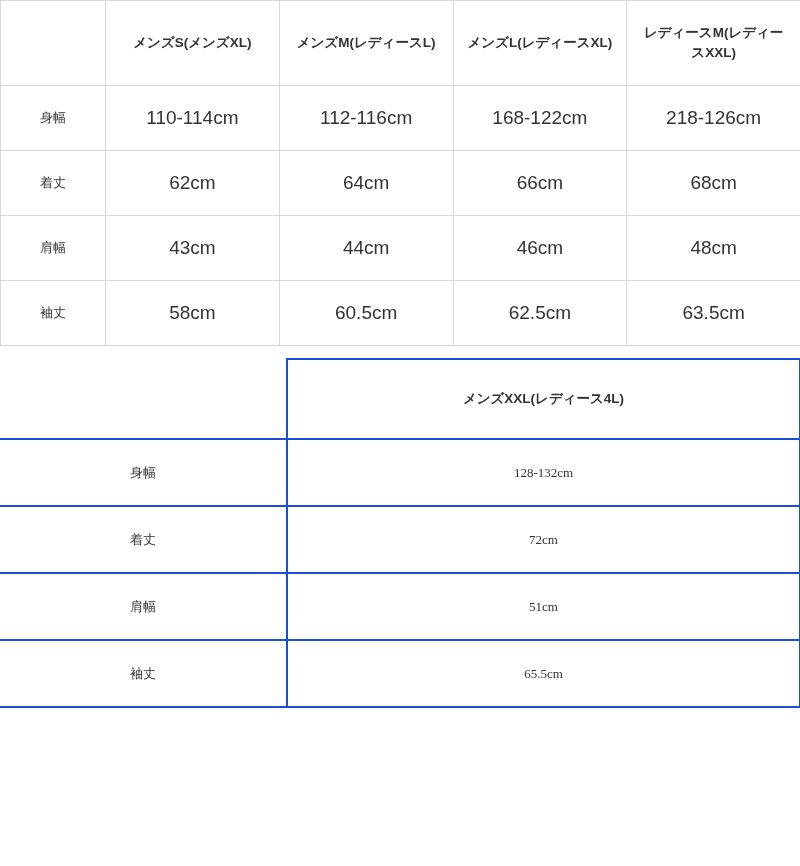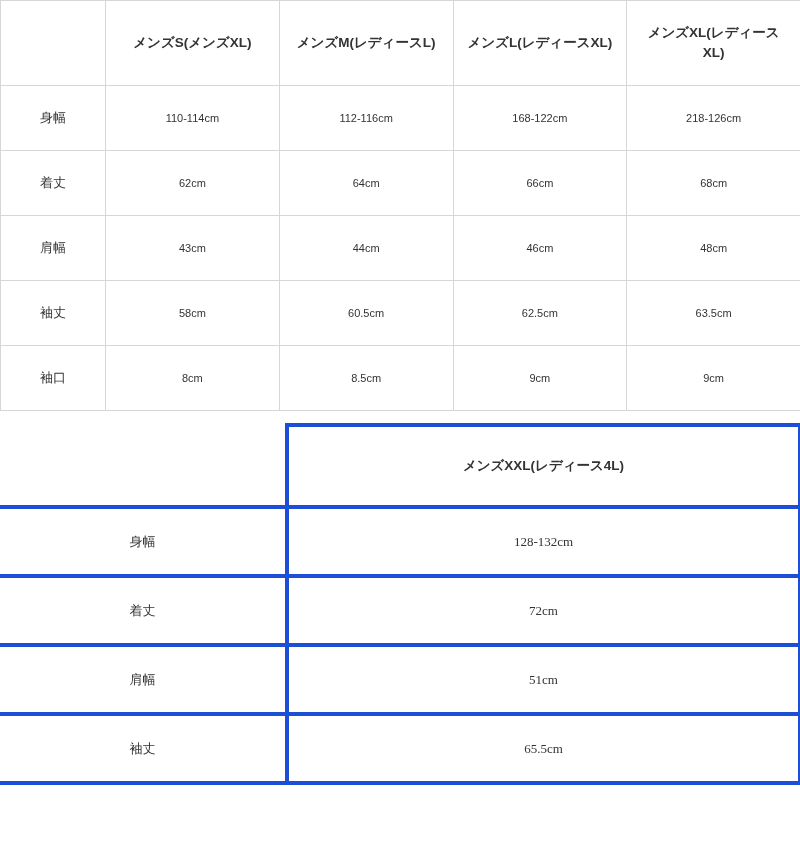--- a/index.html
+++ b/index.html
@@ -21,21 +21,21 @@
   table {
     width: 800px;
     border-collapse: collapse;
     table-layout: fixed;
   }
   table.size-table-1 th,
   table.size-table-1 td {
     border: 1px solid #d6d6d6;
     text-align: center;
     vertical-align: middle;
-    font-size: 11px;
+    font-size: 19px;
     color: #333333;
     padding: 8px 6px;
     line-height: 1.5;
     font-weight: normal;
   }
   table.size-table-1 thead th {
     font-weight: bold;
     font-size: 13.5px;
     height: 72px;
     padding: 6px 10px;
@@ -52,21 +52,21 @@
   table.size-table-1 col.label-col { width: 105px; }
   table.size-table-1 col.data-col { width: calc((800px - 105px) / 4); }
 
   .spacer {
     height: 12px;
     background: #ffffff;
   }
 
   table.size-table-2 th,
   table.size-table-2 td {
-    border: 4px solid #1d4ed8;
+    border: 2px solid #1d4ed8;
     text-align: center;
     vertical-align: middle;
     font-size: 13px;
     color: #333333;
     padding: 8px 6px;
     line-height: 1.5;
     font-weight: normal;
   }
   table.size-table-2 thead th.corner {
     border-left: none;
@@ -102,21 +102,21 @@
       <col class="data-col">
       <col class="data-col">
       <col class="data-col">
     </colgroup>
     <thead>
       <tr>
         <th class="corner"></th>
         <th>メンズS(メンズXL)</th>
         <th>メンズM(レディースL)</th>
         <th>メンズL(レディースXL)</th>
-        <th>メンズXL(レディースXL)</th>
+        <th>レディースM(レディースXXL)</th>
       </tr>
     </thead>
     <tbody>
       <tr>
         <th>身幅</th>
         <td>110-114cm</td>
         <td>112-116cm</td>
         <td>168-122cm</td>
         <td>218-126cm</td>
       </tr>
@@ -133,27 +133,20 @@
         <td>44cm</td>
         <td>46cm</td>
         <td>48cm</td>
       </tr>
       <tr>
         <th>袖丈</th>
         <td>58cm</td>
         <td>60.5cm</td>
         <td>62.5cm</td>
         <td>63.5cm</td>
-      </tr>
-      <tr>
-        <th>袖口</th>
-        <td>8cm</td>
-        <td>8.5cm</td>
-        <td>9cm</td>
-        <td>9cm</td>
       </tr>
     </tbody>
   </table>
 
   <div class="spacer"></div>
 
   <table class="size-table-2">
     <colgroup>
       <col class="label-col2">
       <col class="data-col2">

